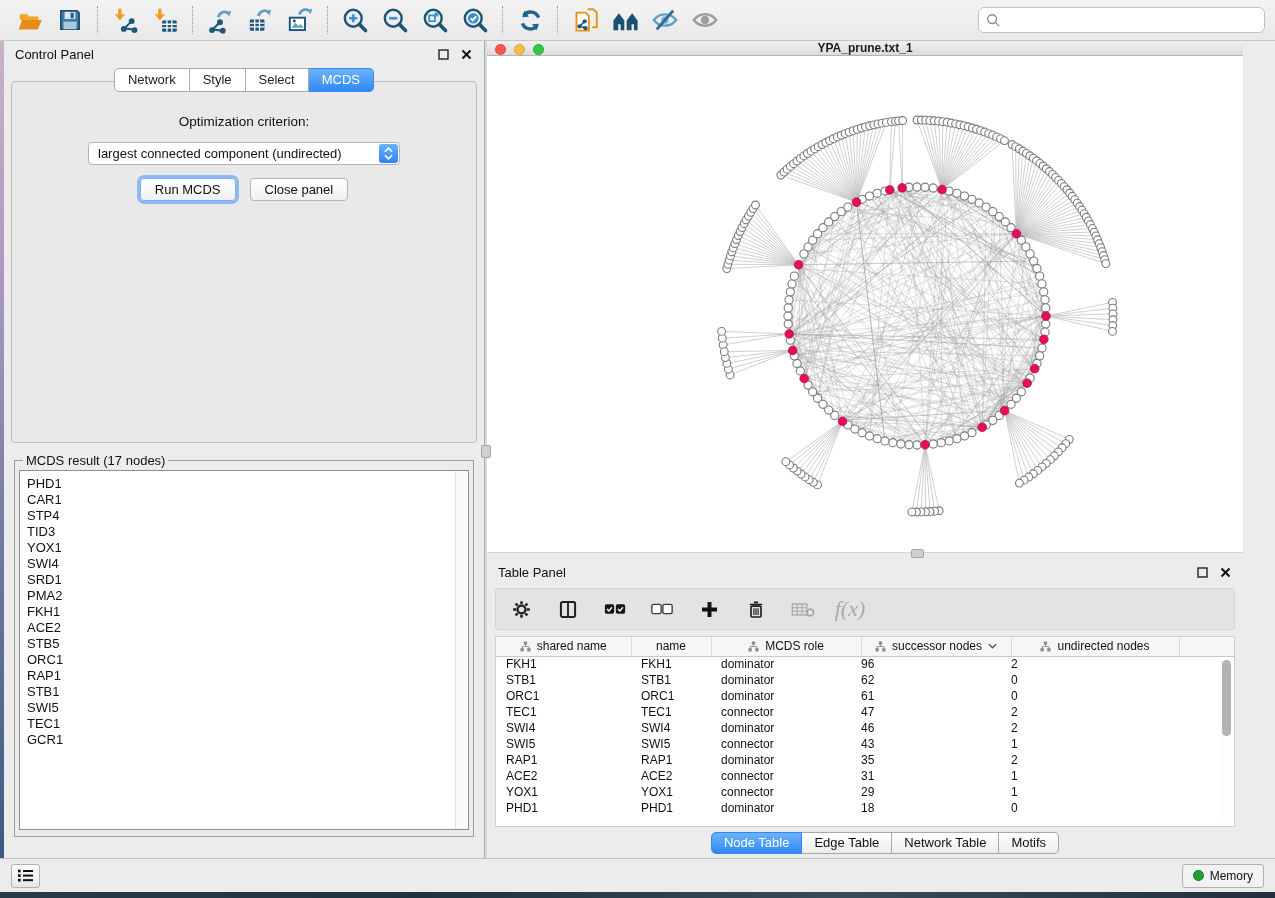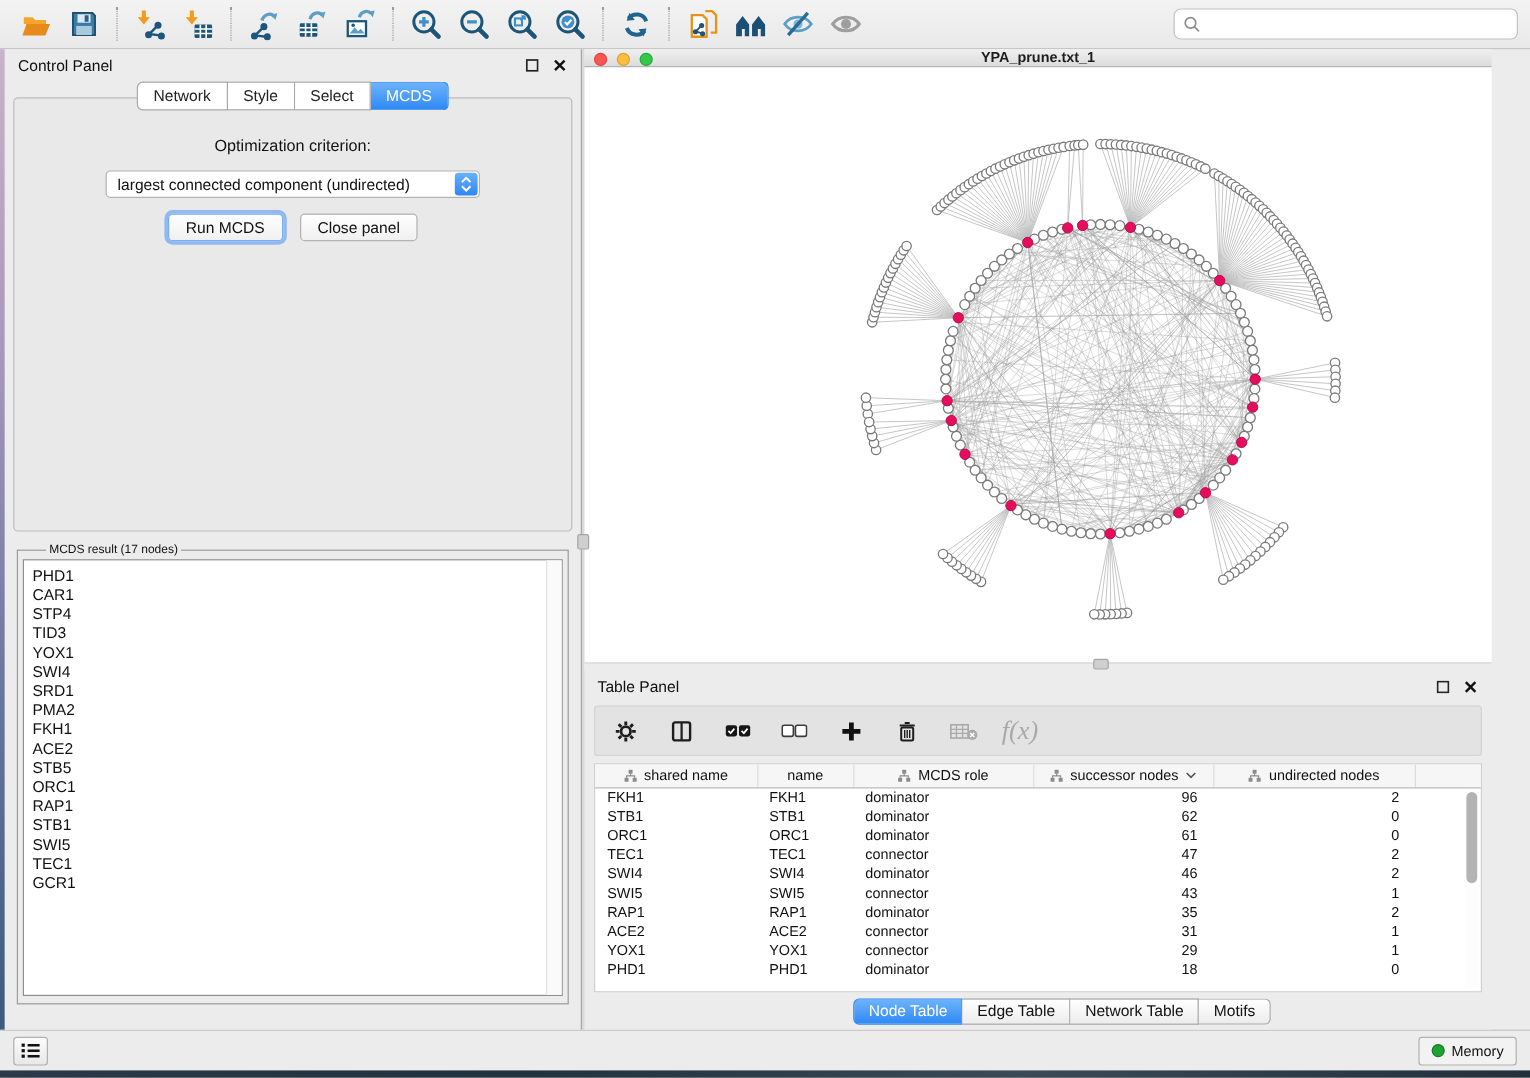--- a/index.html
+++ b/index.html
@@ -35,21 +35,21 @@
   .crit-label{ font-size:13.5px; }
   .selectbox{ width:312px; height:23px; margin:13px auto 0; background:#fff; border:1px solid #b3b3b3;
     border-radius:4px; display:flex; align-items:center; padding-left:9px; font-size:13px; position:relative; text-align:left; }
   .stepper{ position:absolute; right:1px; top:1px; bottom:1px; width:19px; border-radius:3px;
     background:linear-gradient(#6ab1fb,#2e86f5); display:flex; flex-direction:column; align-items:center; justify-content:center; gap:1px; }
   .btnrow{ margin-top:13px; display:flex; justify-content:center; gap:14px; }
   .btn{ font-family:inherit; font-size:13px; padding:3px 14px; background:linear-gradient(#ffffff,#f0f0f0);
     border:1px solid #b3b3b3; border-radius:4px; color:#111; }
   .btn.focused{ box-shadow:0 0 0 3px rgba(98,160,246,.65); border-color:#7aaef2; }
   .mcds-fieldset{ flex:1; margin:10px 10px 21px; border:1px solid #9c9c9c; padding:2px 4px 6px; }
-  .mcds-fieldset legend{ font-size:10px; padding:0 3px; margin-left:19px; }
+  .mcds-fieldset legend{ font-size:13px; padding:0 3px; margin-left:4px; }
   .list-wrap{ display:flex; height:100%; background:#fff; border:1px solid #8f8f8f; }
   .mcds-list{ flex:1; padding:5px 0 0 7px; font-size:13px; line-height:16px; overflow:hidden; }
   .scroll-track{ width:13px; background:#fafafa; border-left:1px solid #e2e2e2; }
 
   
   .v-splitter{ width:3px; background:#dadada; border-left:1px solid #a8a8a8; position:relative; }
   .v-splitter .handle{ position:absolute; top:404px; left:-4px; width:10px; height:13px;
     background:#cfcfcf; border:1px solid #a5a5a5; border-radius:2px; }
 
   
@@ -74,21 +74,21 @@
     display:flex; align-items:center; padding:0 12px; gap:21px; }
   .tpbtn{ width:26px; height:26px; display:flex; align-items:center; justify-content:center; }
   .fx{ font-family:"Liberation Serif", serif; font-style:italic; font-size:22px; color:#a9a9a9; }
   .tp-tablewrap{ margin:4px 8px 0; flex:1; background:#fff; border:1px solid #cfcfcf; position:relative; overflow:hidden; }
   table{ border-collapse:collapse; width:100%; table-layout:fixed; font-size:12px; }
   thead th{ height:19px; font-weight:normal; background:#f6f6f6; border-bottom:1px solid #c9c9c9;
     border-right:1px solid #dcdcdc; }
   thead th.fill{ border-right:none; }
   .hcell{ display:flex; align-items:center; justify-content:center; gap:6px; }
   tbody td{ height:16px; padding:0 0 0 10px; white-space:nowrap; overflow:hidden; }
-  tbody td.num{ text-align:right; padding:0 13px 0 0; }
+  tbody td.num{ padding:0 13px 0 0; }
   .vsb{ position:absolute; right:2px; top:21px; bottom:4px; width:11px; background:#fdfdfd; }
   .vsb .thumb{ position:absolute; left:1px; top:2px; width:9px; height:76px; background:#b3b3b3; border-radius:5px; }
   .tp-tabs{ height:31px; display:flex; justify-content:center; align-items:center; }
   .seg{ font-size:13px; padding:2.5px 12px; background:linear-gradient(#ffffff,#ececec);
     border:1px solid #a8a8a8; border-left:none; color:#111; }
   .seg:first-child{ border-left:1px solid #a8a8a8; border-radius:5px 0 0 5px; }
   .seg:last-child{ border-radius:0 5px 5px 0; }
   .seg.active{ background:linear-gradient(#6db3fb,#2f89f6); border-color:#2f89f6; color:#fff;margin-left:40px; }
 
   

